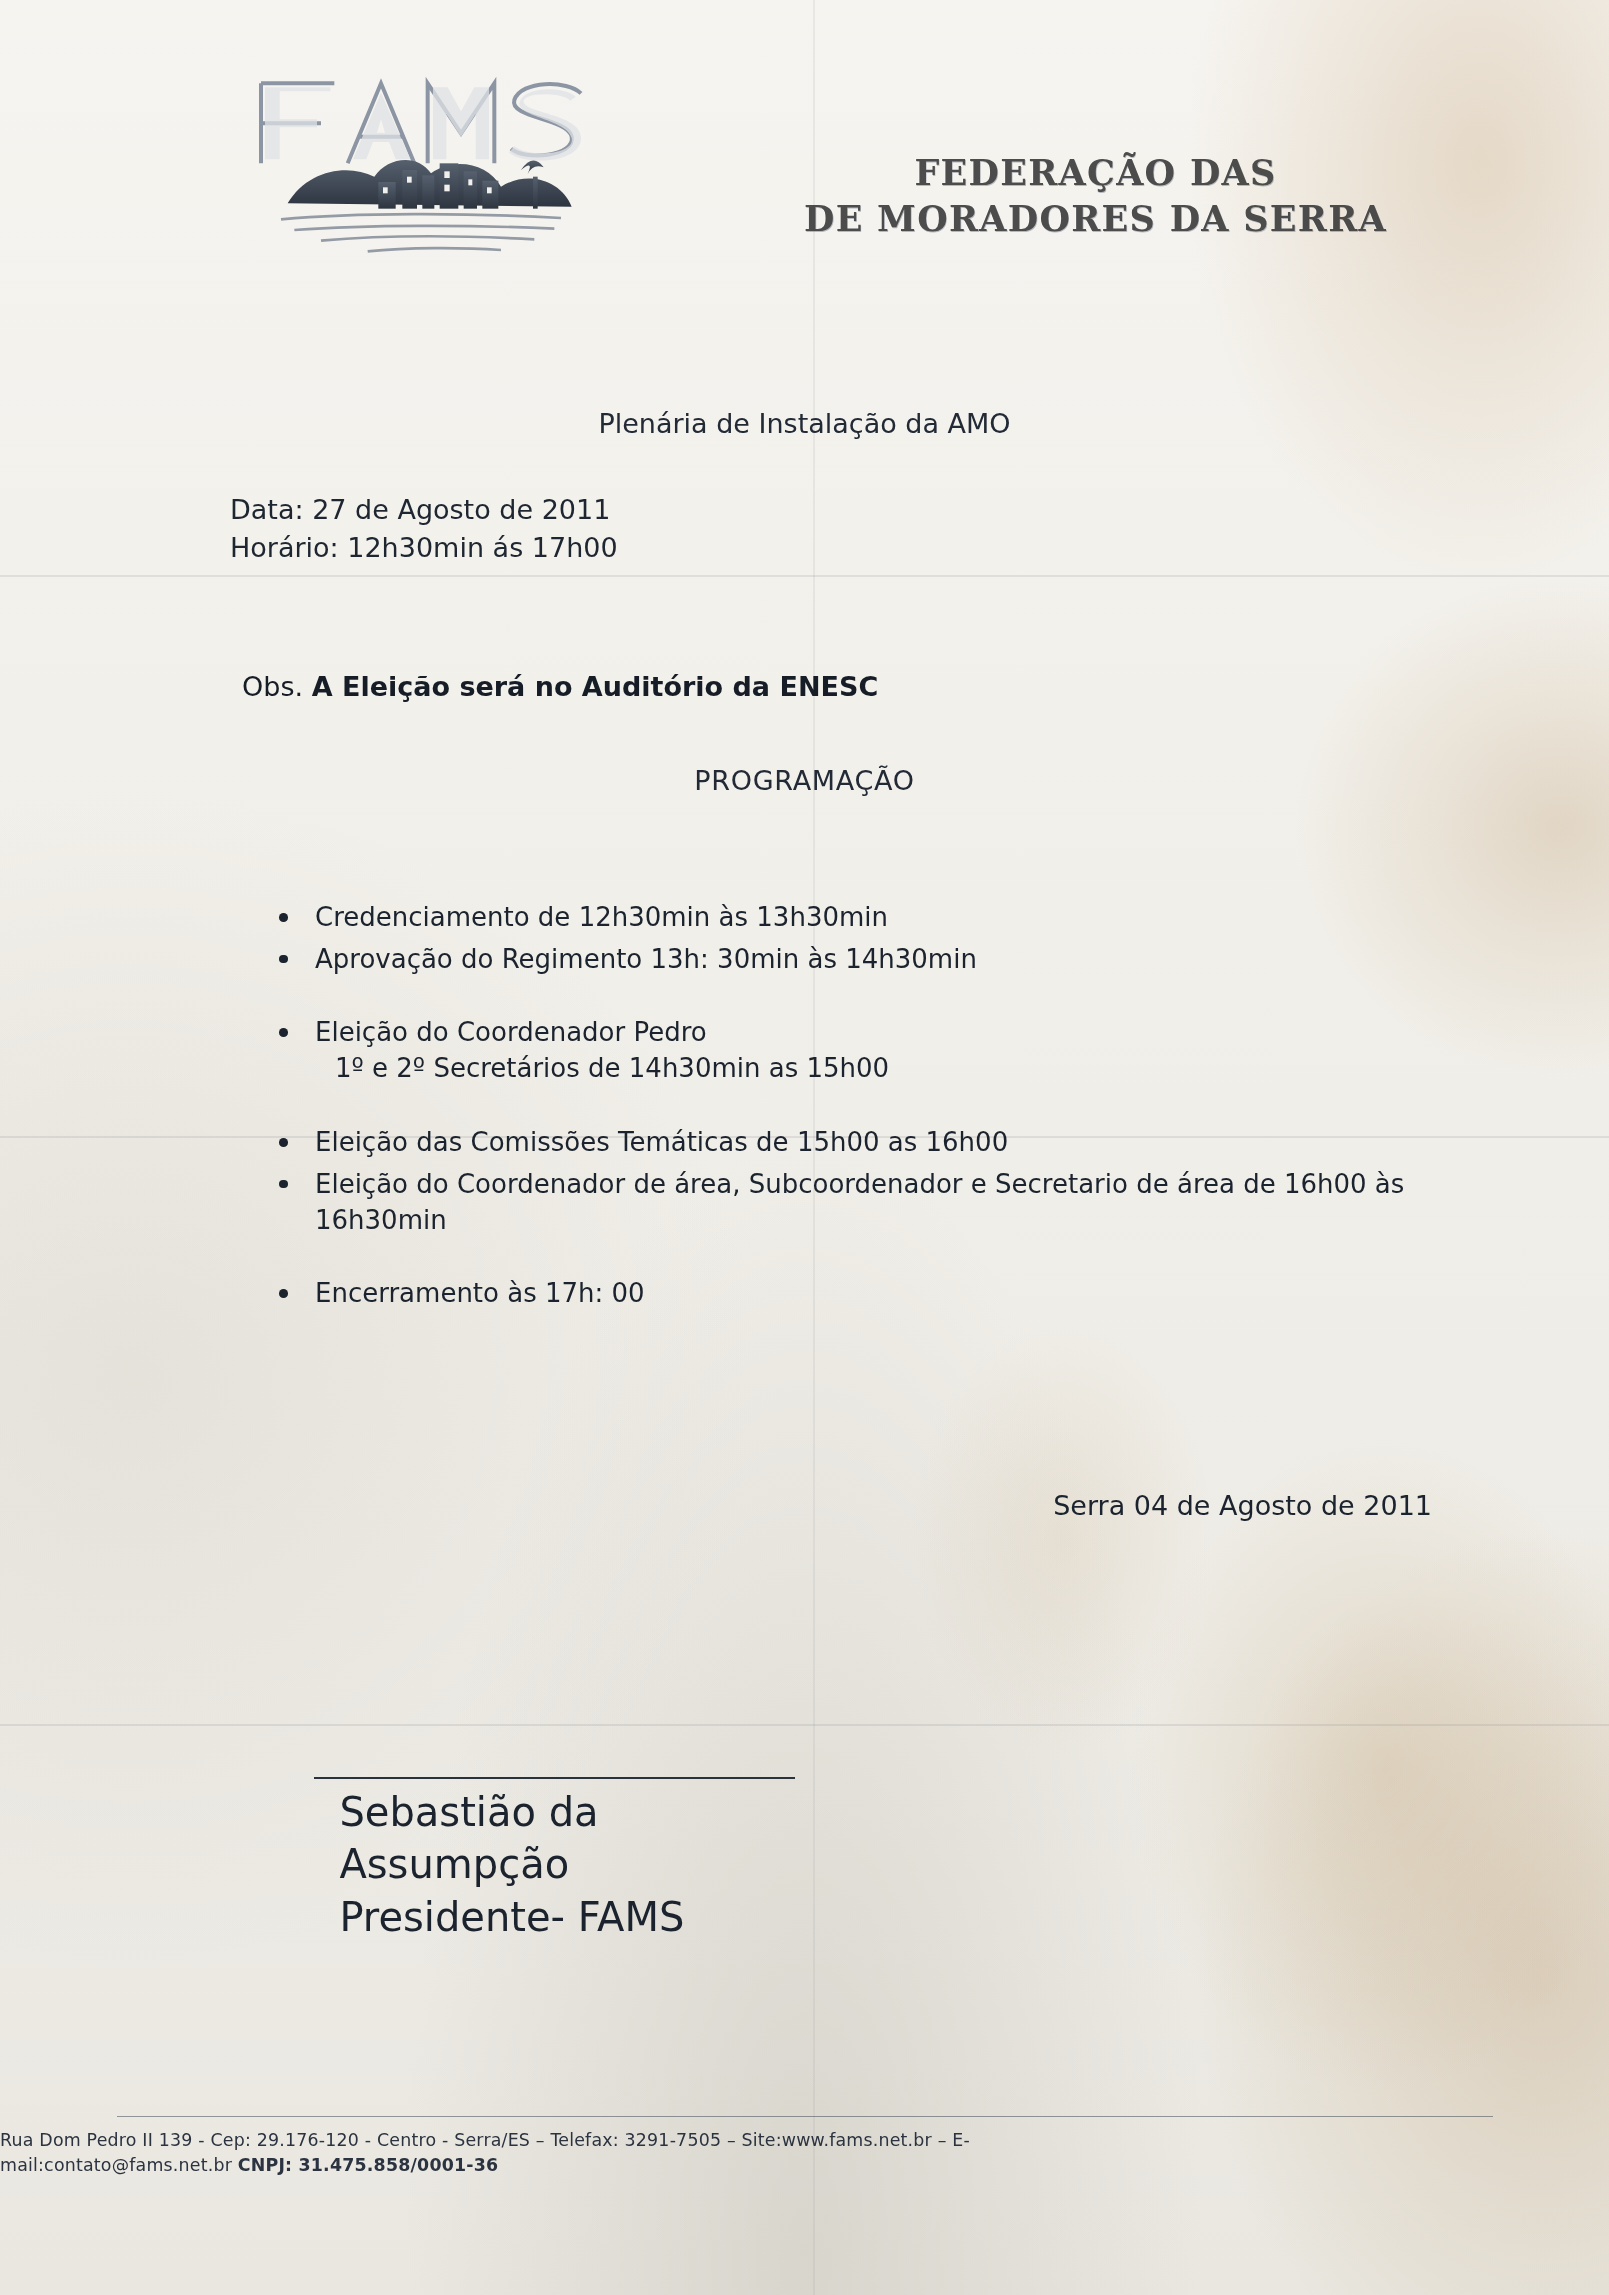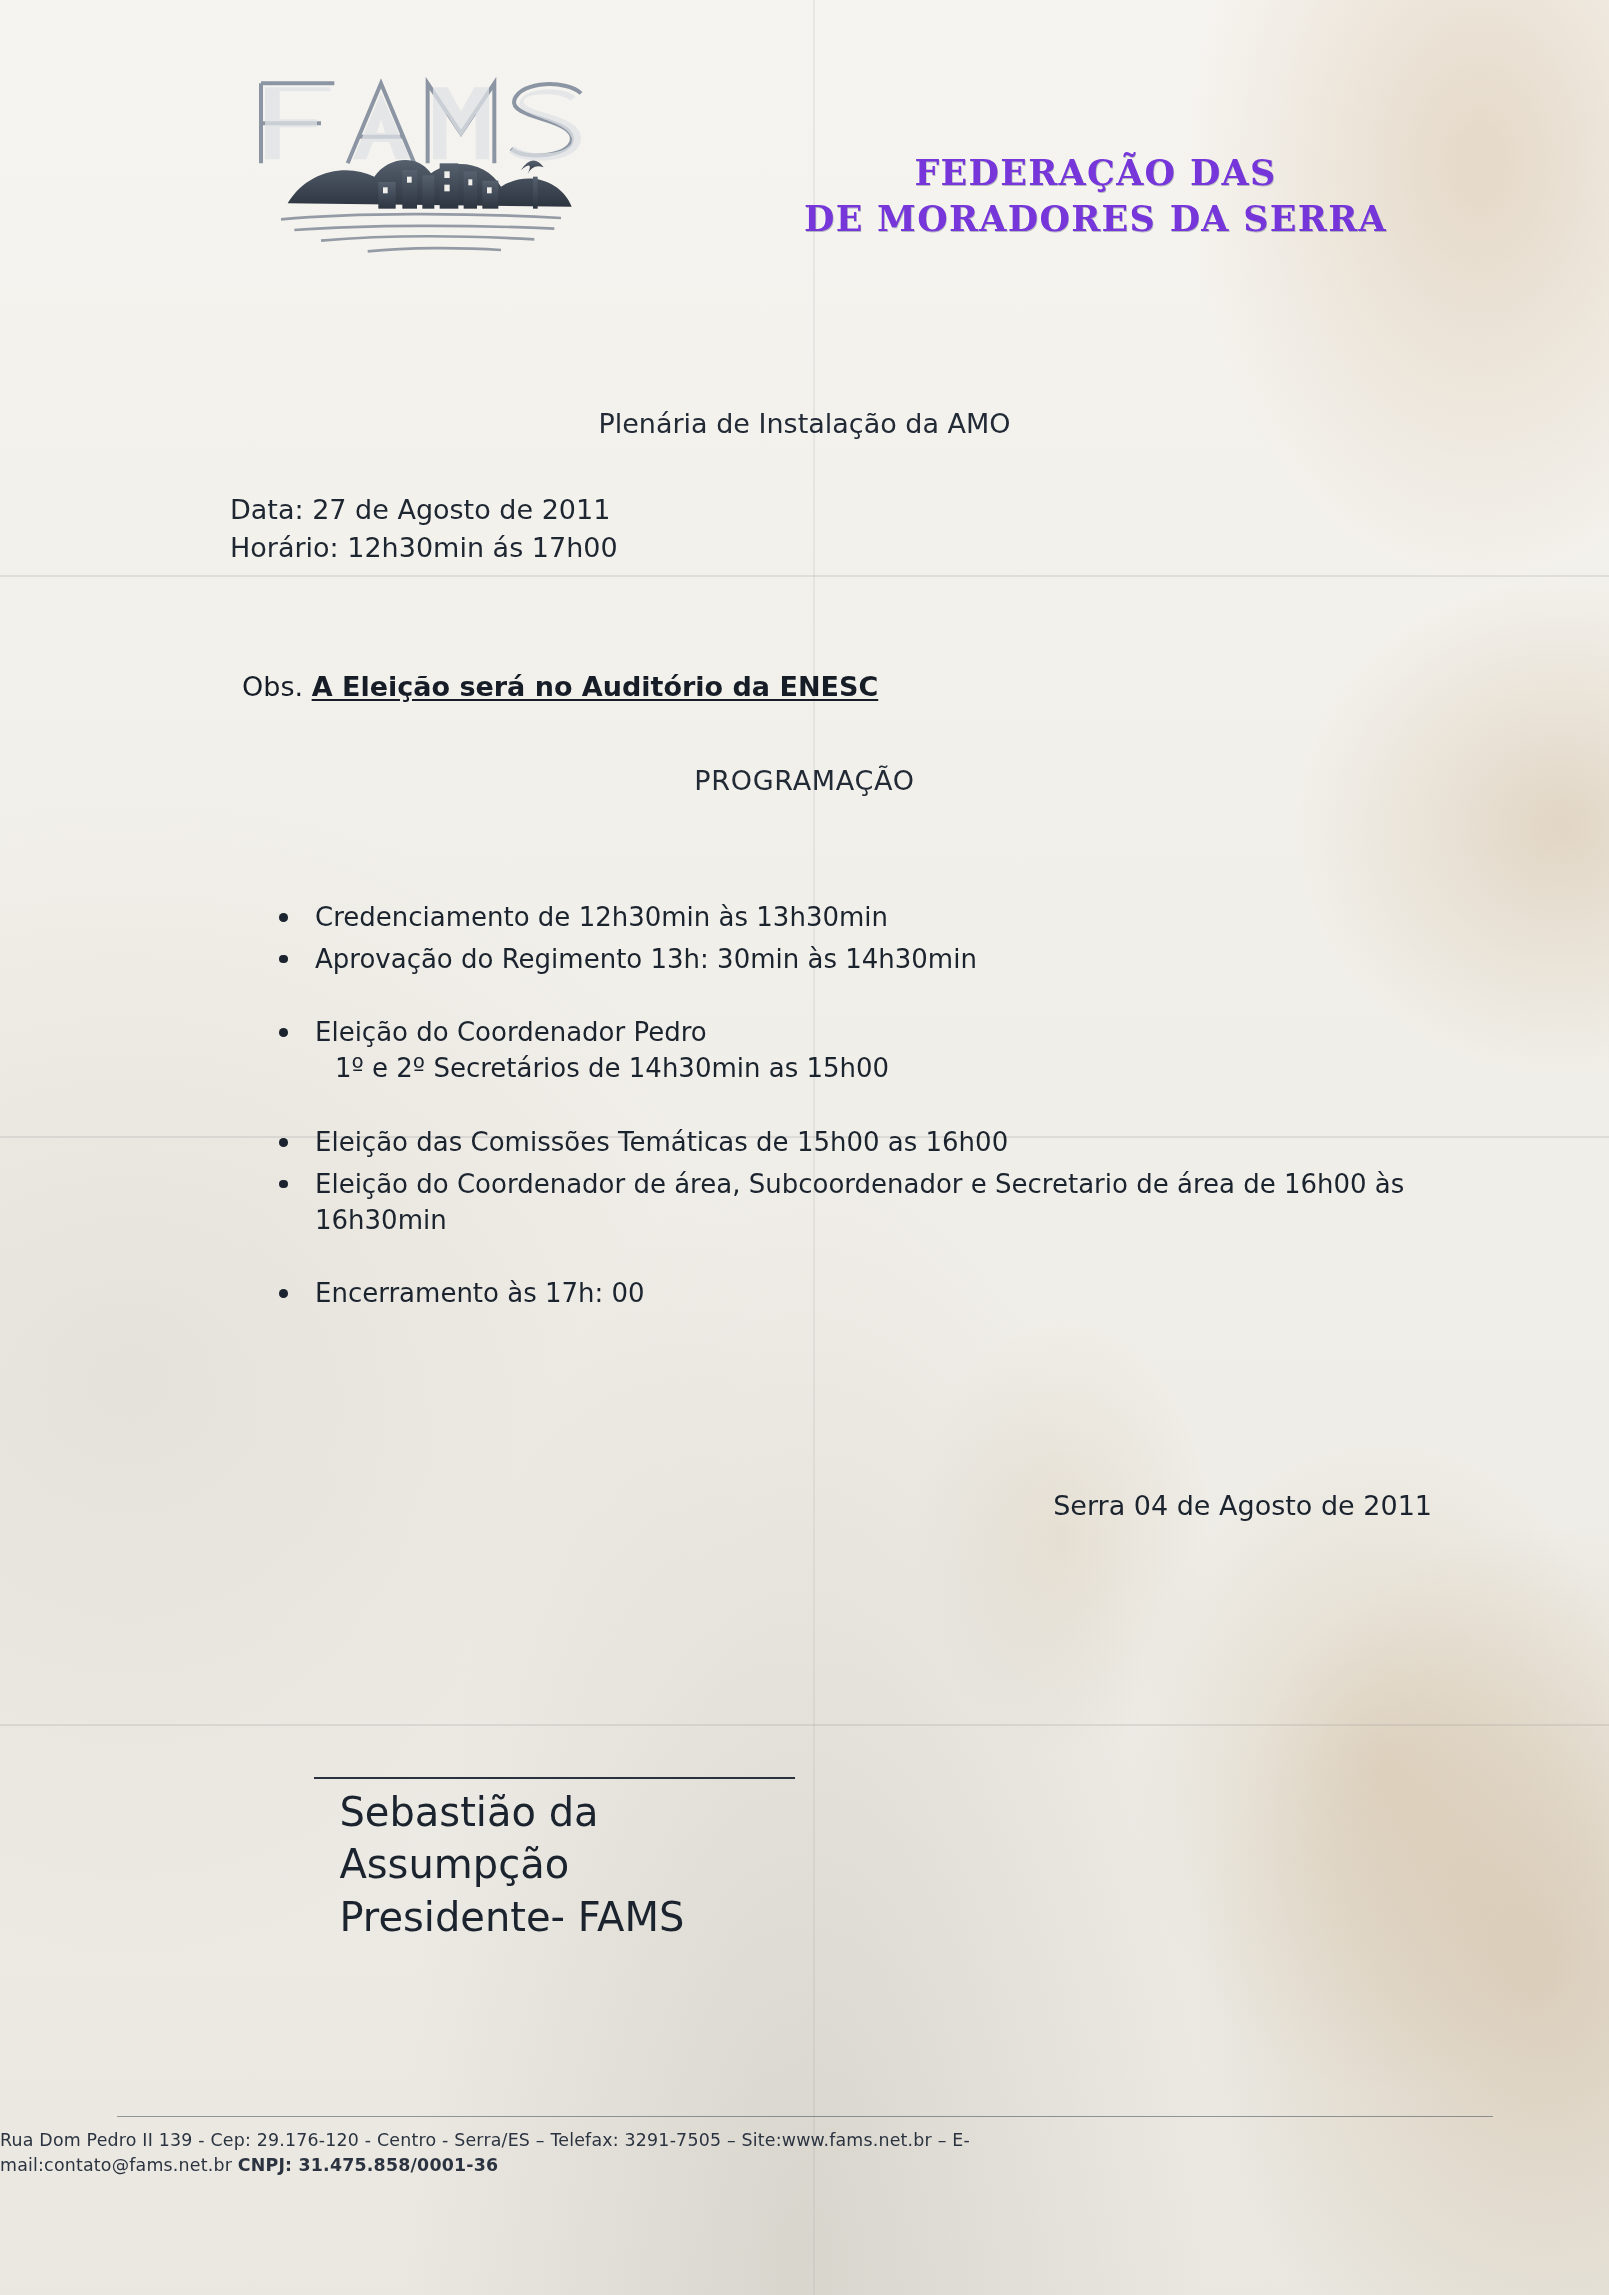--- a/index.html
+++ b/index.html
@@ -71,21 +71,21 @@
     position: absolute;
     left: 728px;
     top: 87px;
     width: 735px;
     text-align: center;
     font-family: "DejaVu Serif", serif;
     font-weight: bold;
     font-size: 35px;
     letter-spacing: 1.3px;
     line-height: 1.30;
-    color: #6d28d9;
+    color: #404040;
     text-shadow: 0.7px 0.7px 0 rgba(120,130,145,0.55), -0.7px 0 0 rgba(255,255,255,0.5);
     opacity: 0.93;
   }
 
   
   .title-center {
     position: absolute;
     top: 408px;
     left: 0;
     width: 100%;
@@ -104,21 +104,20 @@
   .obs-line {
     position: absolute;
     top: 671px;
     left: 242px;
     font-size: 27px;
     color: #161d27;
   }
   .obs-line .obs-label { font-weight: normal; }
   .obs-line .obs-strong {
     font-weight: bold;
-    text-decoration: underline;
     text-underline-offset: 3.3px;
   }
   .programacao {
     position: absolute;
     top: 765px;
     left: 0;
     width: 100%;
     text-align: center;
     font-size: 27px;
     letter-spacing: 0.7px;

